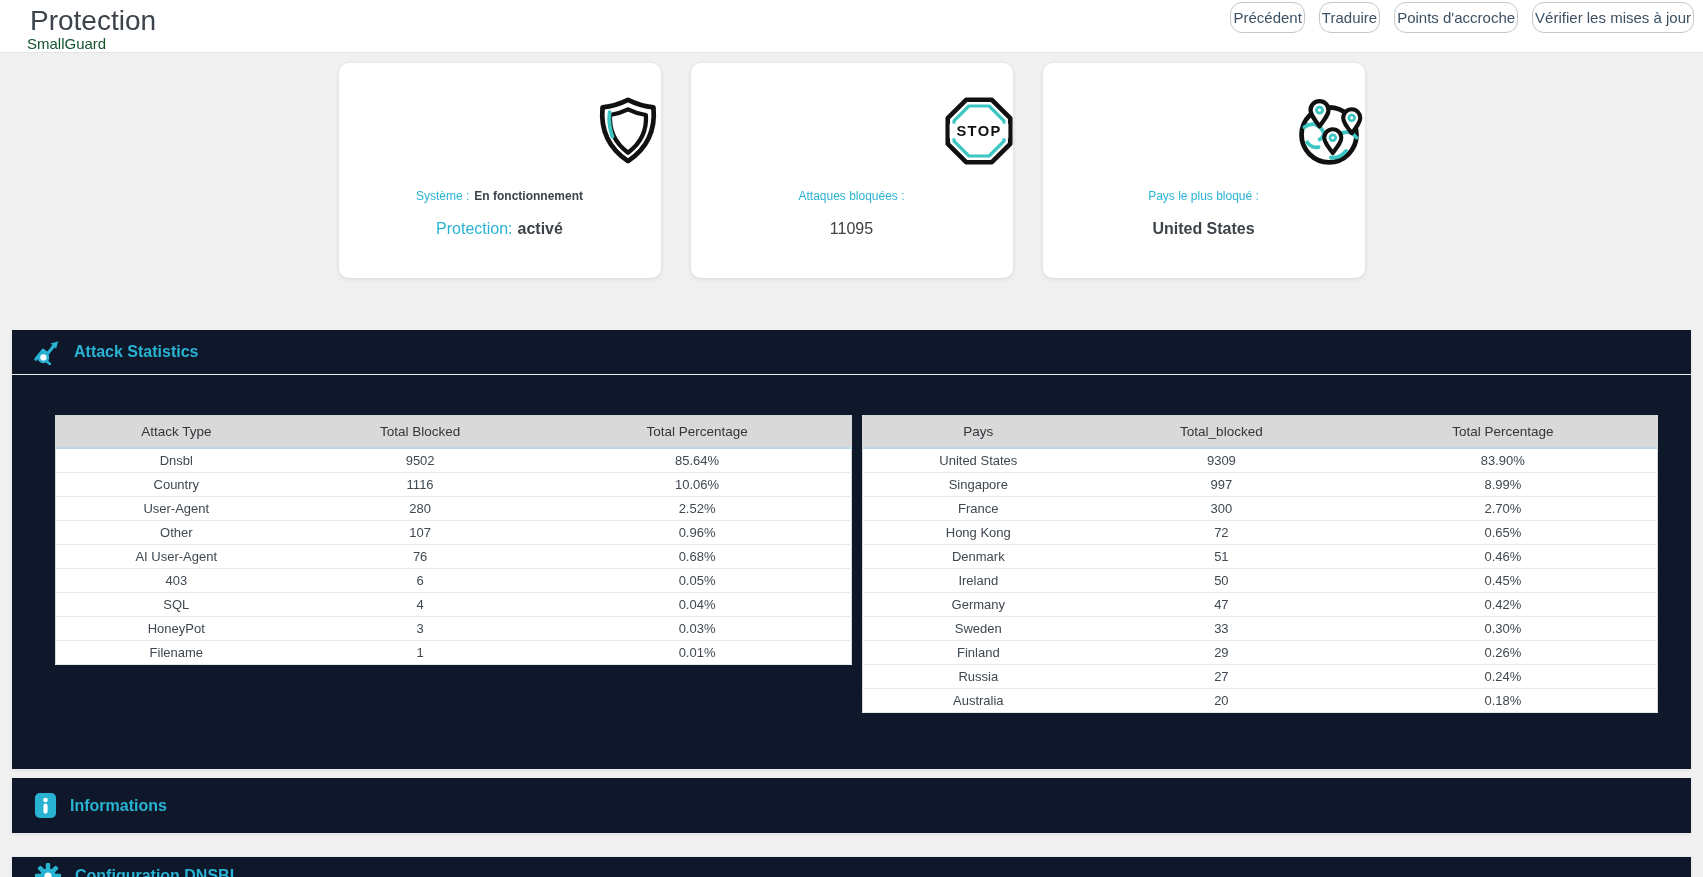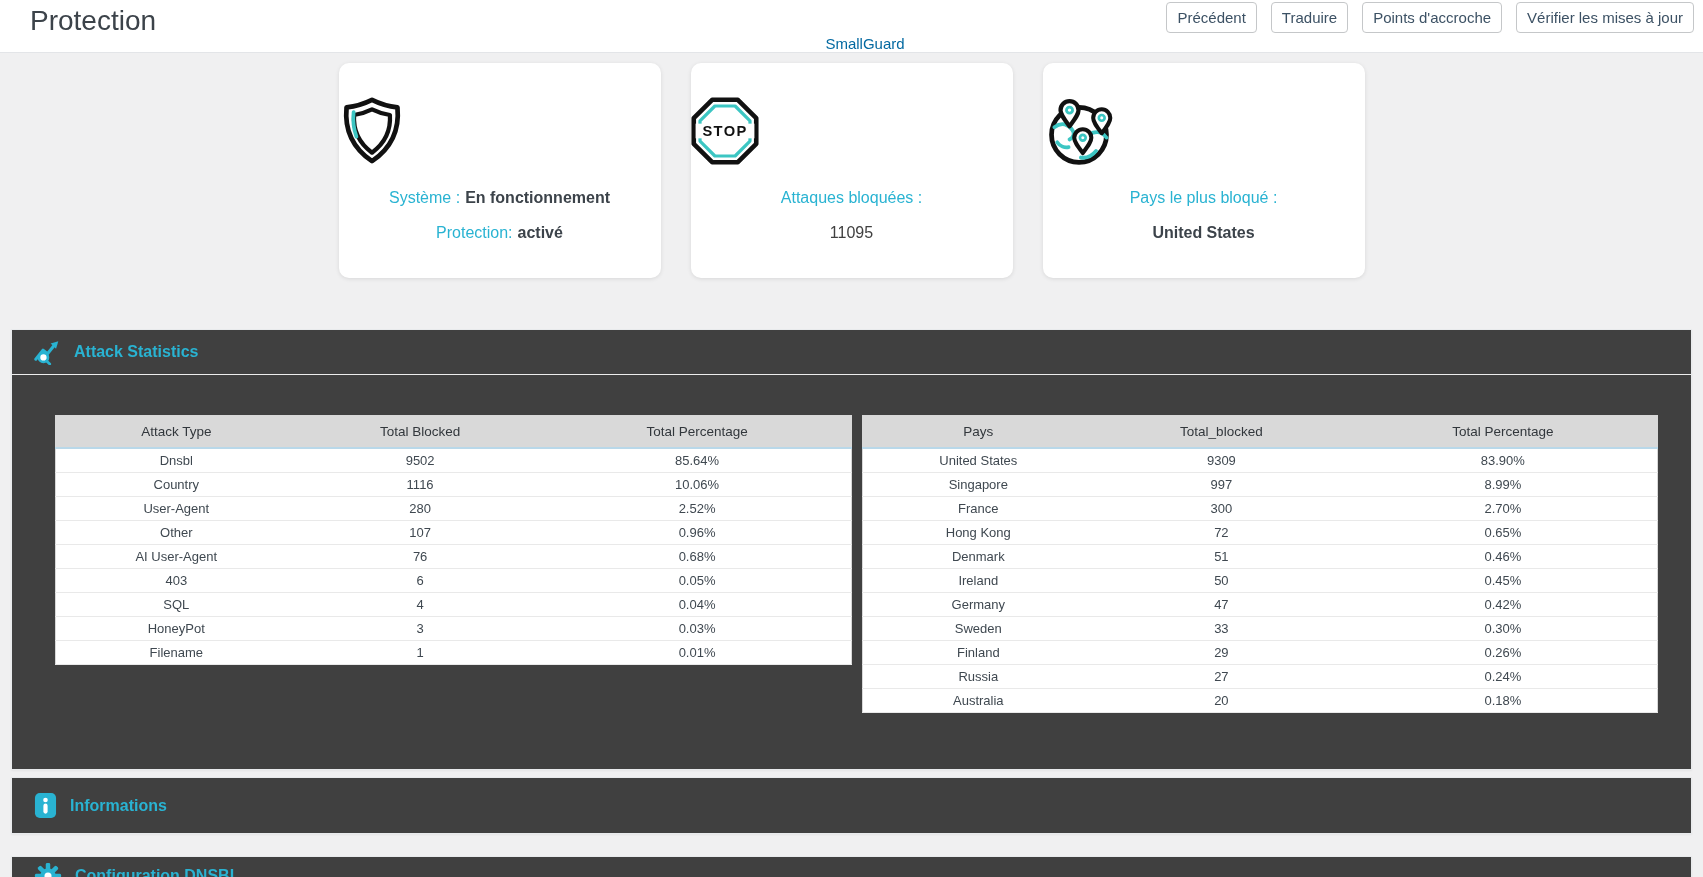--- a/index.html
+++ b/index.html
@@ -6,36 +6,36 @@
   html,body{margin:0;padding:0;}
   body{
     width:1703px;height:877px;overflow:hidden;
     background:#f0f0f1;
     font-family:"Liberation Sans","DejaVu Sans",sans-serif;
     color:#3c434a;
   }
   
   .topbar{position:relative;background:#fff;height:52px;border-bottom:1px solid #e3e5e8;}
   .page-title{font-size:28px;font-weight:400;color:#3c434a;margin:0;padding:6px 0 0 30px;line-height:30px;}
-  .page-subtitle{font-size:15px;color:#0369a1;padding-left:27px;line-height:16px;text-align:center;}
+  .page-subtitle{font-size:15px;color:#14532d;padding-left:27px;line-height:16px;}
   .topbar-actions{position:absolute;top:2px;right:9px;display:flex;gap:14px;}
-  .btn{background:#fff;border:1px solid #c5c7c9;border-radius:4px;padding:6px 10px;
+  .btn{background:#fff;border:1px solid #c5c7c9;border-radius:12px;padding:6px 2px;
        font-size:15px;color:#3c5164;font-family:inherit;cursor:pointer;white-space:nowrap;}
   
   .cards-row{display:flex;justify-content:center;gap:30px;margin-top:10px;}
   .card{width:322px;height:215px;background:#fff;border-radius:10px;
         box-shadow:0 1px 4px rgba(0,0,0,.10);text-align:center;}
-  .card-icon{margin:30px auto 0;height:76px;display:flex;align-items:center;justify-content:flex-start;}
-  .card-line1{margin-top:20px;font-size:16px;}
+  .card-icon{margin:30px auto 0;height:76px;display:flex;align-items:center;justify-content:flex-end;}
+  .card-line1{margin-top:20px;font-size:12px;}
   .card-line2{margin-top:17px;font-size:16px;}
   .lbl{color:var(--accent);}
   .val{font-weight:700;color:#3c434a;margin-left:5px;}
   .num{color:#404040;margin-top:21px;}
   
-  .panel{background:#404040;margin:0 11px;border:1px solid #e8eaec;
+  .panel{background:#0f172a;margin:0 11px;border:1px solid #e8eaec;
          box-shadow:0 1px 2px rgba(0,0,0,.05);}
   .panel-header{display:flex;align-items:center;gap:13px;padding-left:22px;
                 color:var(--accent);font-weight:700;font-size:16px;}
   .attack-panel{margin-top:51px;}
   .attack-panel .panel-header{height:44px;border-bottom:1px solid #ededed;}
   .info-panel{margin-top:7px;}
   .info-panel .panel-header{height:55px;}
   .dnsbl-panel{margin-top:22px;}
   .dnsbl-panel .panel-header{height:38px;border-bottom:1px solid #e7e7e7;}
   

